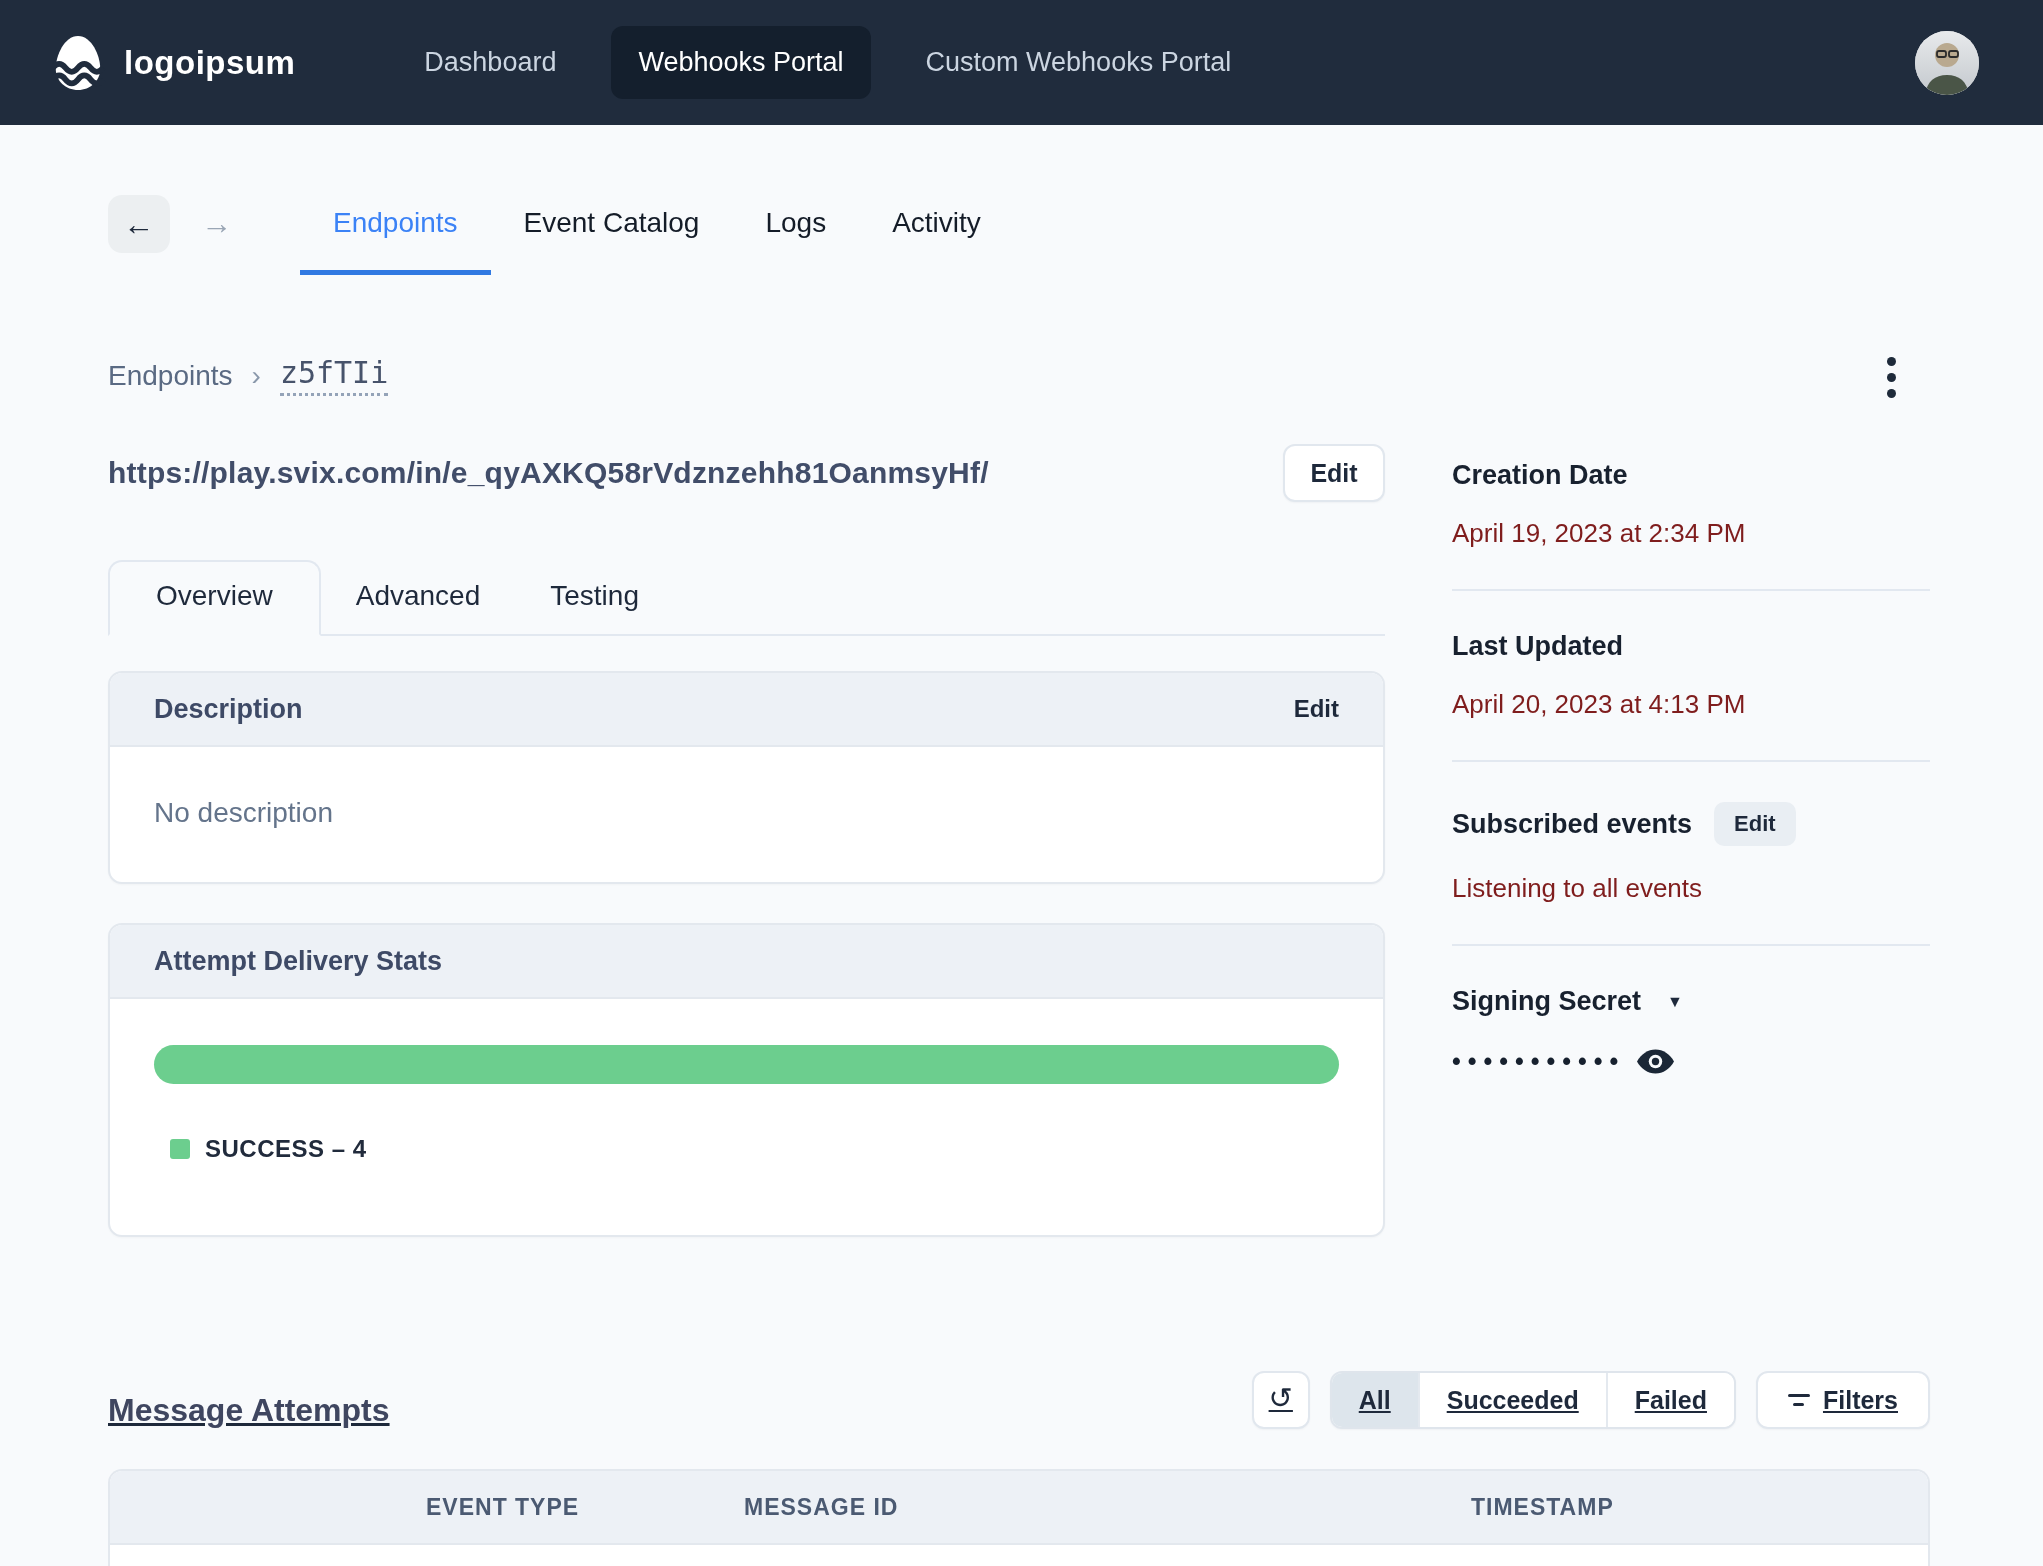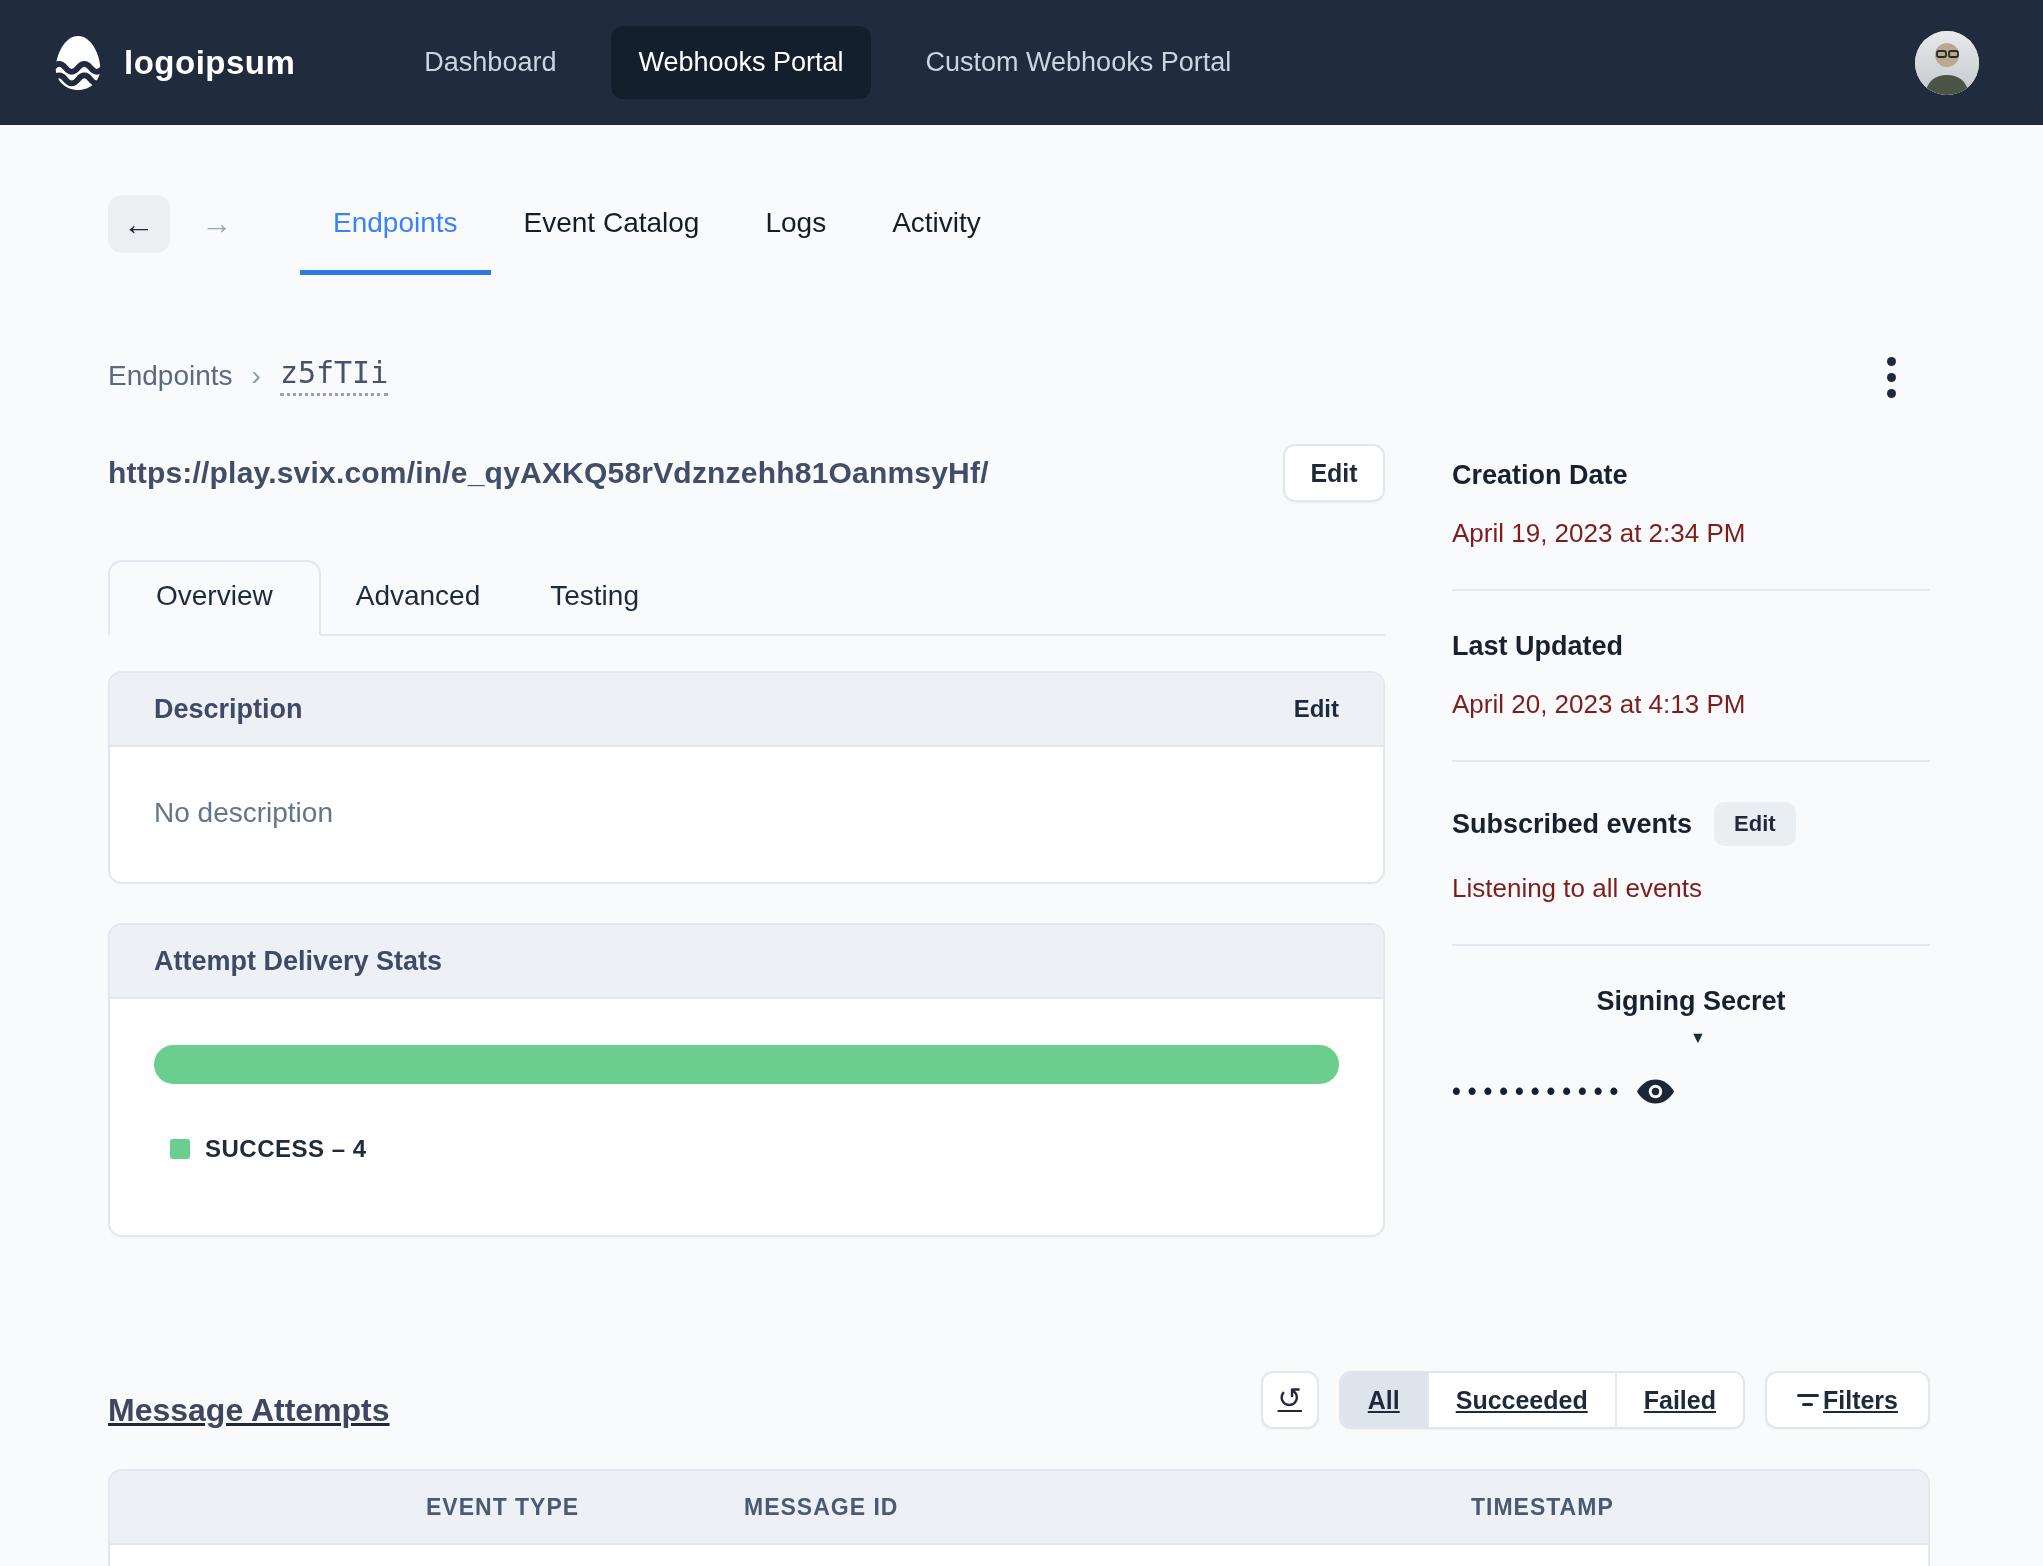--- a/index.html
+++ b/index.html
@@ -115,41 +115,41 @@
   .kebab i { width:9px; height:9px; border-radius:50%; background:#1e2a3a; }
   .side-label { font-size:27px; font-weight:600; color:#18212f; }
   .side-value { font-size:26px; color:#7f1d1d; margin-top:27px; }
   .side-divider { border:none; border-top:2px solid #e2e8f0; margin:40px 0; }
   .side-block-1 { margin-top:58px; }
   .sub-row { display:flex; align-items:center; gap:22px; }
   .chip {
     background:#e9eef3; border-radius:10px; padding:9px 20px;
     font-size:22px; font-weight:700; color:#1e293b; cursor:pointer;
   }
-  .secret-row { display:flex; align-items:center; gap:12px; cursor:pointer;flex-direction:column; }
+  .secret-row { display:flex; align-items:center; gap:12px; cursor:pointer; }
   .caret { font-size:16px; color:#1e293b; margin-left:14px; }
   .dots-row { display:flex; align-items:center; margin-top:30px; }
   .masked { font-size:25px; font-weight:700; letter-spacing:7px; color:#16202e; }
   .eye-btn { border:none; background:transparent; cursor:pointer; margin-left:12px; display:flex; align-items:center; }
 
   
   .attempts-head { display:flex; align-items:flex-end; justify-content:space-between; margin-top:134px;text-decoration:underline; }
   .attempts-title { font-size:32px; font-weight:700; color:#3f4660; }
   .attempts-controls { display:flex; align-items:center; gap:20px; }
   .refresh-btn { width:58px; font-size:29px; font-weight:400; padding:0; }
   .refresh-btn span { transform:translateY(-2px); }
   .seg { display:inline-flex; border:2px solid #dfe5ec; border-radius:12px; overflow:hidden; background:#fff; box-shadow:0 1px 2px rgba(15,23,42,.04); }
   .seg button {
     border:none; background:#fff; height:54px; padding:0 27px;
     font-size:25px; font-weight:600; color:#1e293b; cursor:pointer;
     border-right:2px solid #e4e9ef; font-family:"Liberation Sans", sans-serif;
   }
   .seg button:last-child { border-right:none; }
   .seg button.active { background:#dde5ec; }
-  .filters-btn { padding:0 30px; gap:4px; }
+  .filters-btn { padding:0 30px; gap:13px; }
   .filter-icon { display:inline-flex; flex-direction:column; align-items:center; gap:6px; }
   .filter-icon i { display:block; height:3px; background:#1e293b; border-radius:2px; }
   .filter-icon i:first-child { width:22px; }
   .filter-icon i:last-child { width:11px; }
 
   
   .attempts-table {
     margin-top:40px; border:2px solid #e3e8ee; border-bottom:none;
     border-radius:14px 14px 0 0; overflow:hidden; background:#fff;
   }

